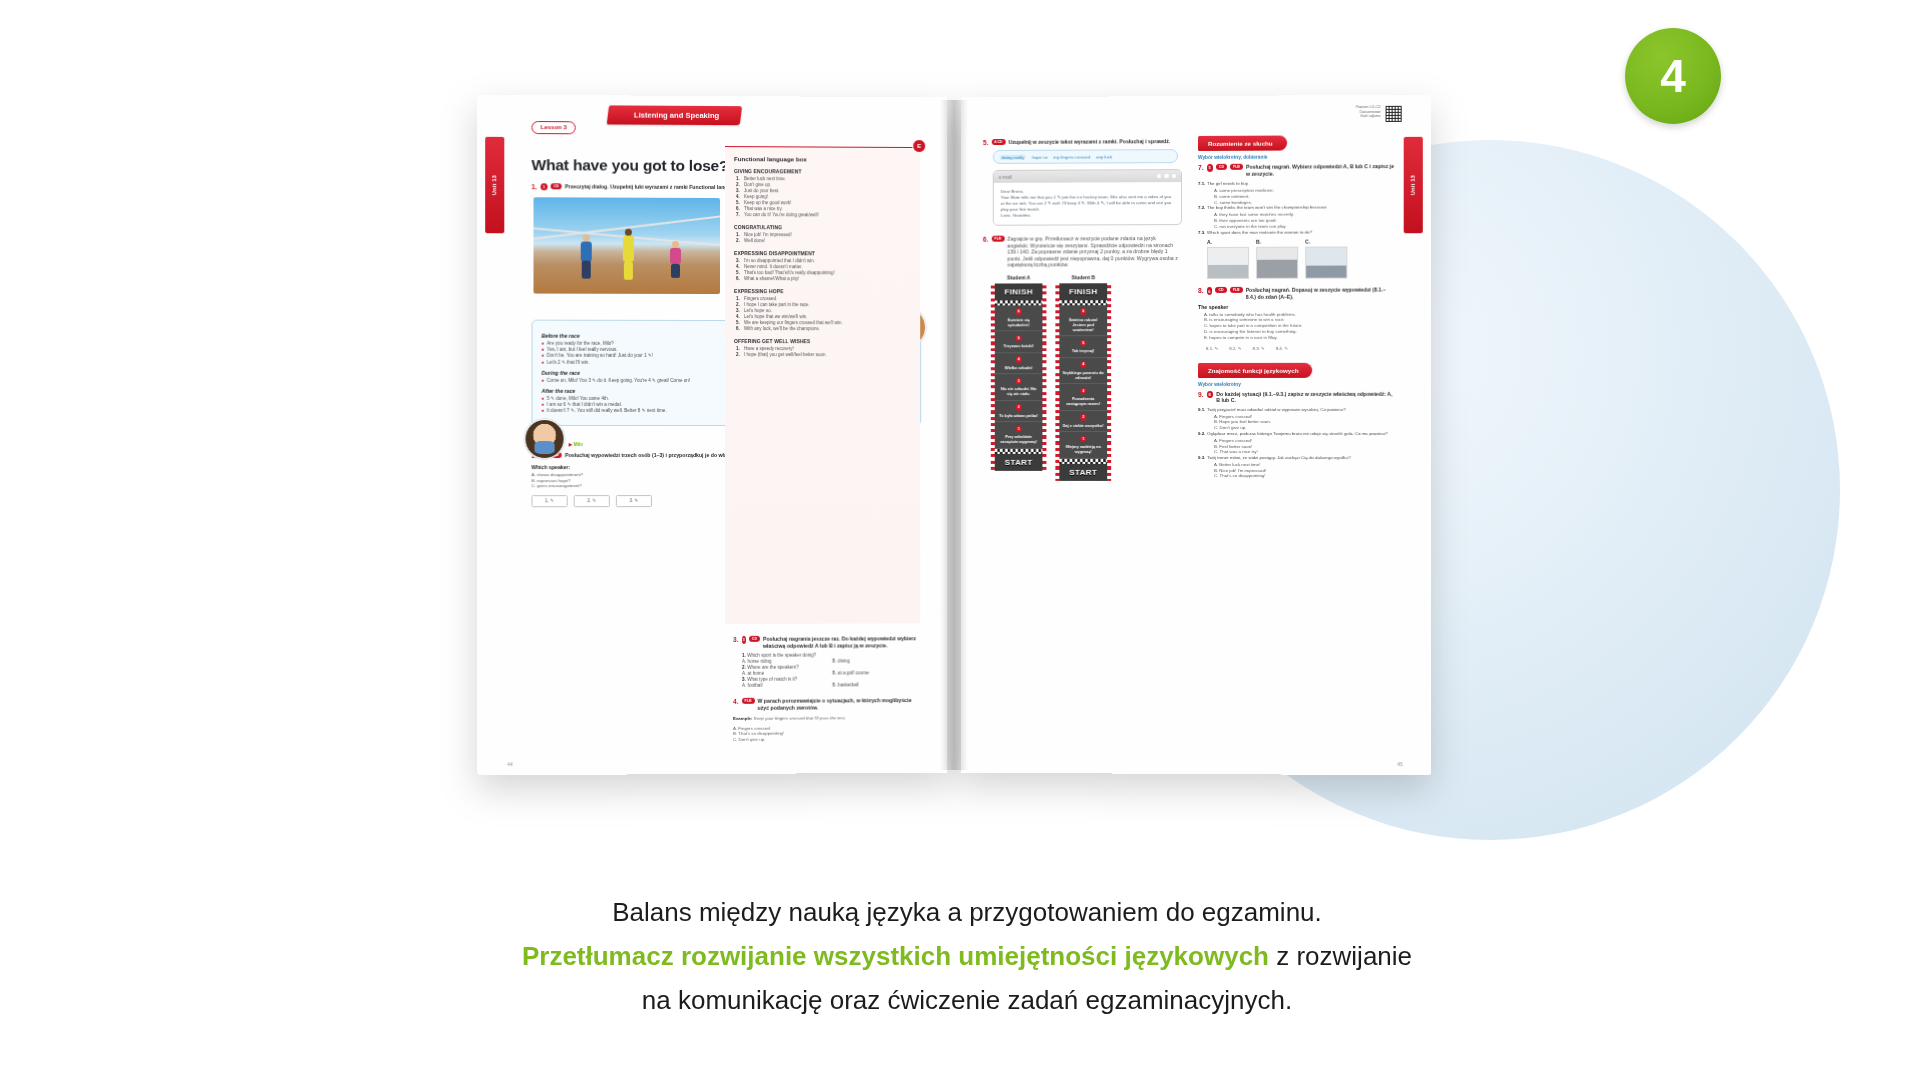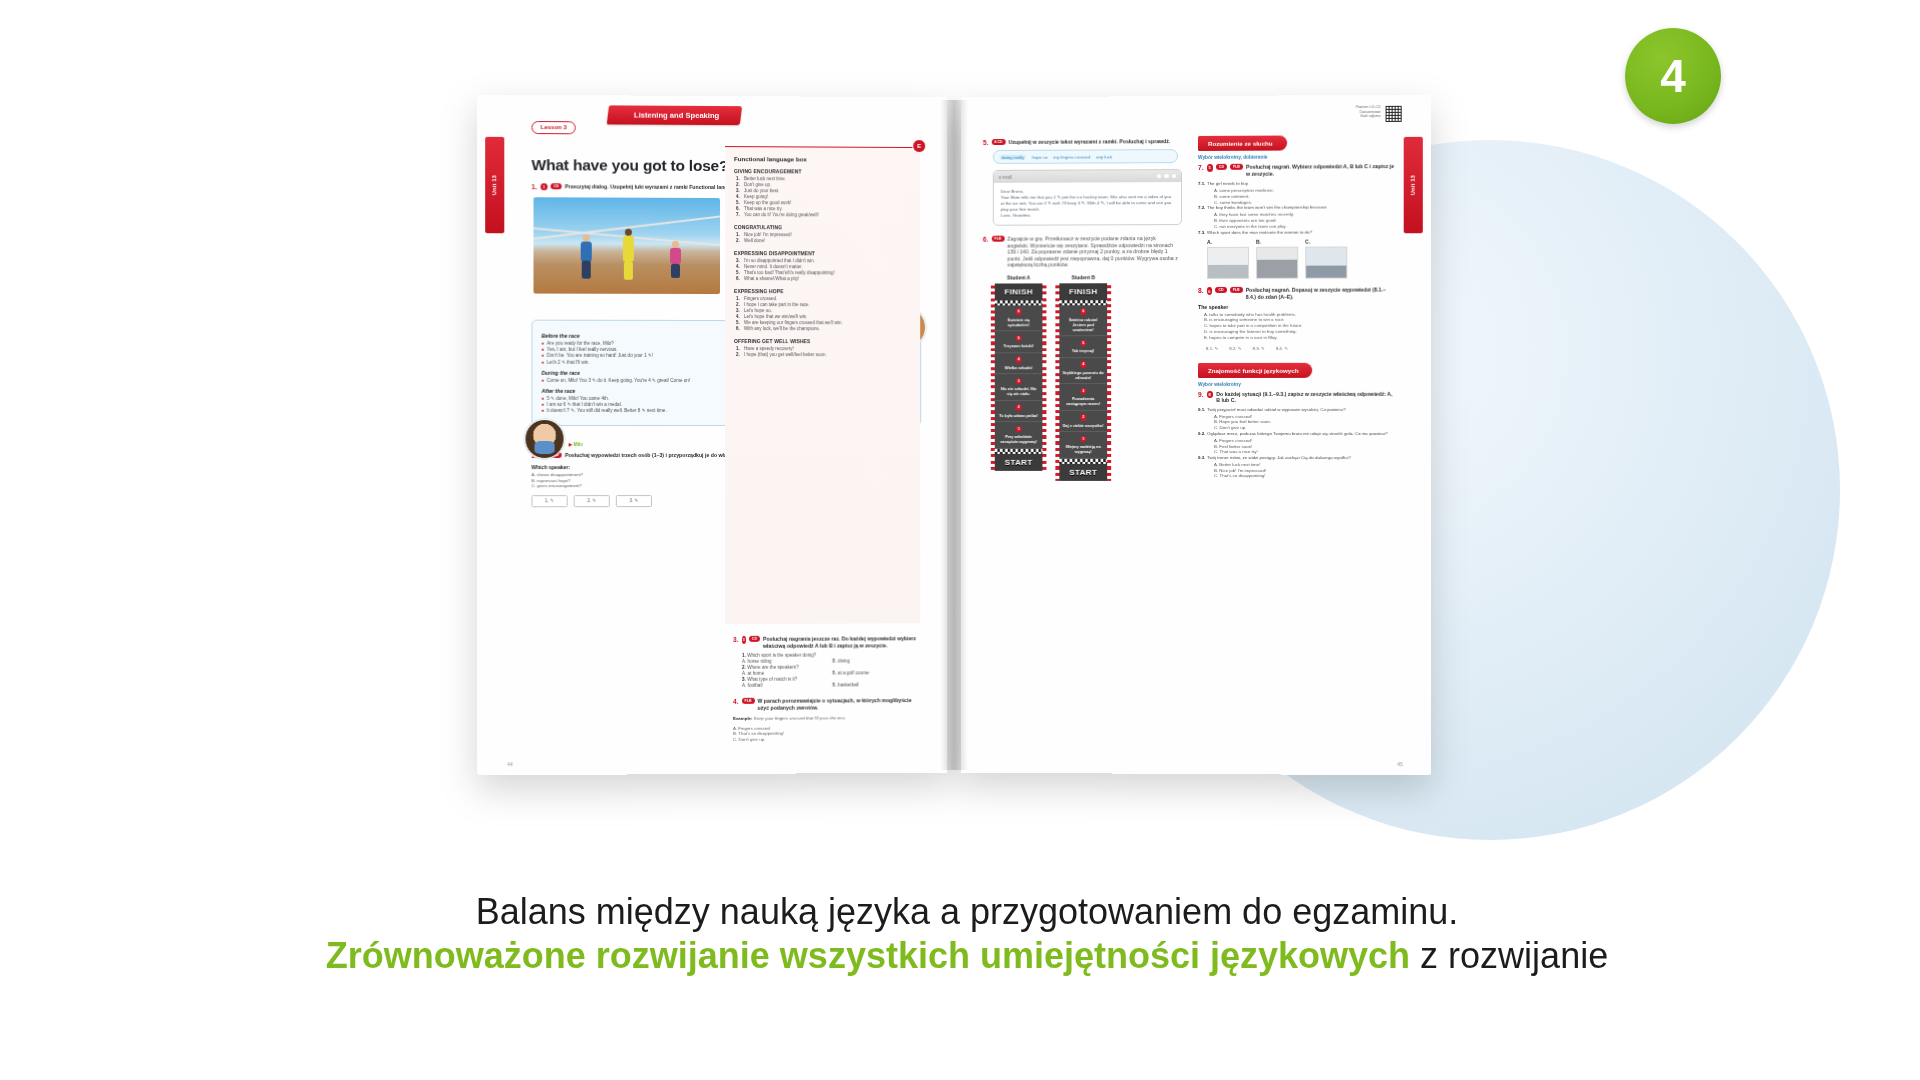--- a/index.html
+++ b/index.html
@@ -263,21 +263,21 @@
   }
 
   .page-num { position:absolute; bottom: 8px; font-size: 5px; color:#9a9a9a; }
   .page-num.l { left: 30px; }
   .page-num.r { right: 28px; }
 
   
   .caption {
     position: absolute; left: 14px; right: 0; top: 890px;
     text-align: center; color: #1c1c1c;
-    font-size: 36px; line-height: 44px;
+    font-size: 26px; line-height: 44px;
   }
   .caption .green { color: #7fbb1e; font-weight: bold; }
 
   .ex-sub { font-size:4.6px; line-height:6px; color:#555; padding-left:9px; }
   .ex-sub b { color:#2a2a2a; }
   .two-col { display:flex; }
   .two-col > div { flex:1; }
 </style>
 </head>
 <body>
@@ -683,17 +683,18 @@
         </div>
 
         <div class="page-num r">45</div>
       </div>
     </div>
   </div>
 
   <div class="caption">
     <div>Balans między nauką języka a przygotowaniem do egzaminu.</div>
     <div>
-      <span class="green">Zrównoważone rozwijanie wszystkich umiejętności językowych</span><span> z rozwijanie</span>
+      <span class="green">Przetłumacz rozwijanie wszystkich umiejętności językowych</span><span> z rozwijanie</span>
     </div>
+    <div>na komunikację oraz ćwiczenie zadań egzaminacyjnych.</div>
   </div>
 
 </div>
 
 </body></html>

